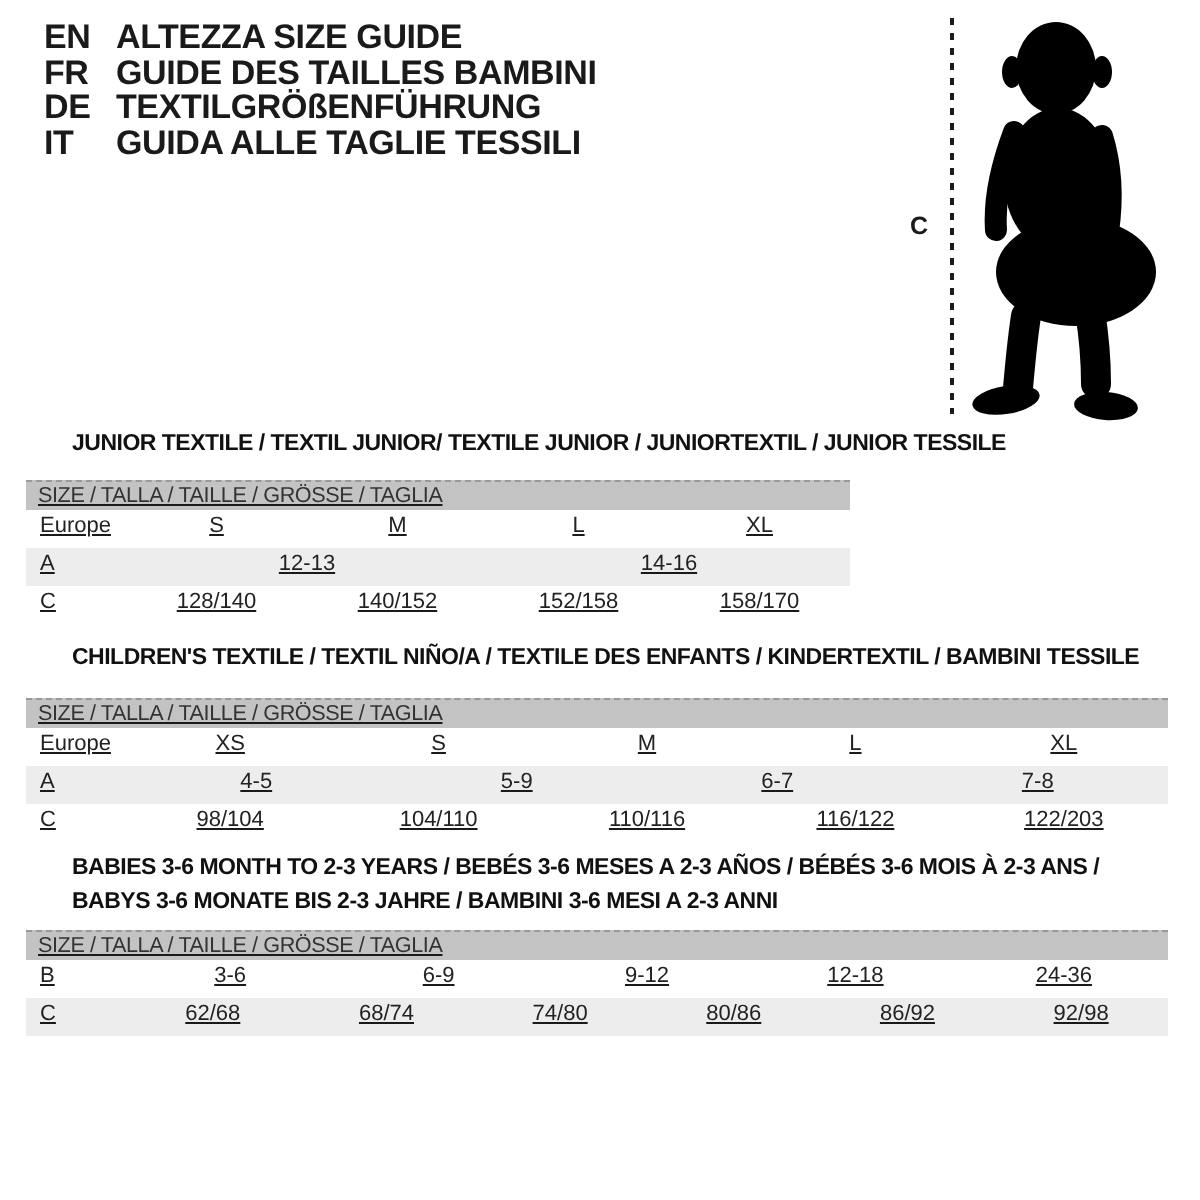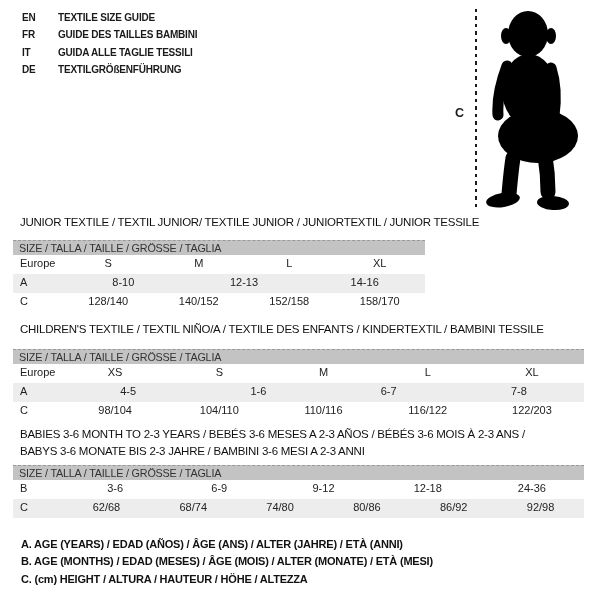--- a/index.html
+++ b/index.html
@@ -5,40 +5,40 @@
   html,body { margin:0; padding:0; }
   body {
     width:600px; height:600px; background:#ffffff;
     font-family:"Liberation Sans", sans-serif;
     color:#1a1a1a; position:relative; overflow:hidden;
   }
   .page { position:absolute; inset:0; }
 
   
   .langs { position:absolute; left:22px; top:12px; }
-  .lang-row { display:flex; height:17.4px; align-items:flex-start;
-              font-weight:bold; font-size:10px; letter-spacing:-0.2px; }
+  .lang-row { display:flex; height:17.4px; align-items:flex-end;
+              font-weight:bold; font-size:17px; letter-spacing:-0.2px; }
   .lang-code { width:36px; flex:0 0 36px; }
   .lang-label { white-space:nowrap; }
 
   
   .height-line { position:absolute; left:475px; top:9px; width:2px; height:198px;
     background:repeating-linear-gradient(to bottom,#1b1b1b 0 3.5px,transparent 3.5px 7.5px); }
   .figure-c { position:absolute; left:455px; top:106px; font-weight:bold; font-size:12.5px; }
   .baby-svg { position:absolute; left:483px; top:8px; }
 
   
-  .sec-title { position:absolute; left:20px; font-weight:normal; font-size:11.5px;
+  .sec-title { position:absolute; left:36px; font-weight:bold; font-size:11.5px;
                letter-spacing:-0.25px; line-height:16.5px; color:#111; white-space:nowrap; }
   .sec-title0 { top:214px; }
   .sec-title1 { top:321px; }
   .sec-title2 { top:426px; }
 
   
-  .size-table { position:absolute; left:13px; }
+  .size-table { position:absolute; left:13px;text-decoration:underline; }
   .table0 { top:240px; width:412px; }
   .table1 { top:349px; width:571px; }
   .table2 { top:465px; width:571px; }
   .size-bar { height:15px; line-height:14px; background:var(--bar,#c3c3c3);
               color:#333; font-size:10.8px; padding-left:6px;
               border-top:1px dashed #999; box-sizing:border-box; letter-spacing:-0.2px; }
   .trow { display:flex; height:19px; line-height:17.5px; font-size:11px; color:#222; }
   .trow.shaded { background:var(--shade,#ededed); }
   .trow .lab { width:50px; flex:0 0 50px; padding-left:7px; box-sizing:border-box; }
   .trow .cell { flex:1; text-align:center; }
@@ -49,33 +49,33 @@
               letter-spacing:-0.2px; color:#111; white-space:nowrap; }
 </style>
 </head>
 <body>
 
 <div class="page">
 
   <div class="langs" id="langs">
       <div class="lang-row">
         <span class="lang-code">EN</span>
-        <span class="lang-label">TEXTILE SIZE GUIDE</span>
+        <span class="lang-label">ALTEZZA SIZE GUIDE</span>
       </div>
       <div class="lang-row">
         <span class="lang-code">FR</span>
         <span class="lang-label">GUIDE DES TAILLES BAMBINI</span>
       </div>
       <div class="lang-row">
+        <span class="lang-code">DE</span>
+        <span class="lang-label">TEXTILGRÖßENFÜHRUNG</span>
+      </div>
+      <div class="lang-row">
         <span class="lang-code">IT</span>
         <span class="lang-label">GUIDA ALLE TAGLIE TESSILI</span>
-      </div>
-      <div class="lang-row">
-        <span class="lang-code">DE</span>
-        <span class="lang-label">TEXTILGRÖßENFÜHRUNG</span>
       </div>
     </div>
 
   <span class="figure-c">C</span>
   <div class="height-line"></div>
 
   <svg class="baby-svg" width="100" height="205" viewBox="0 0 100 205" aria-hidden="true">
     <g fill="#000000">
       <ellipse cx="45" cy="26" rx="20" ry="23"></ellipse>
       <ellipse cx="23" cy="28" rx="5" ry="8"></ellipse>
@@ -108,21 +108,20 @@
         <div class="size-bar">SIZE / TALLA / TAILLE / GRÖSSE / TAGLIA</div>
         <div class="trow head">
           <span class="lab">Europe</span>
           <span class="cell">S</span>
           <span class="cell">M</span>
           <span class="cell">L</span>
           <span class="cell">XL</span>
         </div>
         <div class="trow shaded">
           <span class="lab">A</span>
-          <span class="cell">8-10</span>
           <span class="cell">12-13</span>
           <span class="cell">14-16</span>
         </div>
         <div class="trow">
           <span class="lab">C</span>
           <span class="cell">128/140</span>
           <span class="cell">140/152</span>
           <span class="cell">152/158</span>
           <span class="cell">158/170</span>
         </div>
@@ -133,21 +132,21 @@
           <span class="lab">Europe</span>
           <span class="cell">XS</span>
           <span class="cell">S</span>
           <span class="cell">M</span>
           <span class="cell">L</span>
           <span class="cell">XL</span>
         </div>
         <div class="trow shaded">
           <span class="lab">A</span>
           <span class="cell">4-5</span>
-          <span class="cell">1-6</span>
+          <span class="cell">5-9</span>
           <span class="cell">6-7</span>
           <span class="cell">7-8</span>
         </div>
         <div class="trow">
           <span class="lab">C</span>
           <span class="cell">98/104</span>
           <span class="cell">104/110</span>
           <span class="cell">110/116</span>
           <span class="cell">116/122</span>
           <span class="cell">122/203</span>
@@ -168,19 +167,14 @@
           <span class="cell">62/68</span>
           <span class="cell">68/74</span>
           <span class="cell">74/80</span>
           <span class="cell">80/86</span>
           <span class="cell">86/92</span>
           <span class="cell">92/98</span>
         </div>
       </div>
     </div>
 
-  <div class="footnotes" id="footnotes">
-      <div class="footnote">A. AGE (YEARS) / EDAD (AÑOS) / ÂGE (ANS) / ALTER (JAHRE) / ETÀ (ANNI)</div>
-      <div class="footnote">B. AGE (MONTHS) / EDAD (MESES) / ÂGE (MOIS) / ALTER (MONATE) / ETÀ (MESI)</div>
-      <div class="footnote">C. (cm) HEIGHT / ALTURA / HAUTEUR / HÖHE / ALTEZZA</div>
-    </div>
 
 </div>
 
 </body></html>

